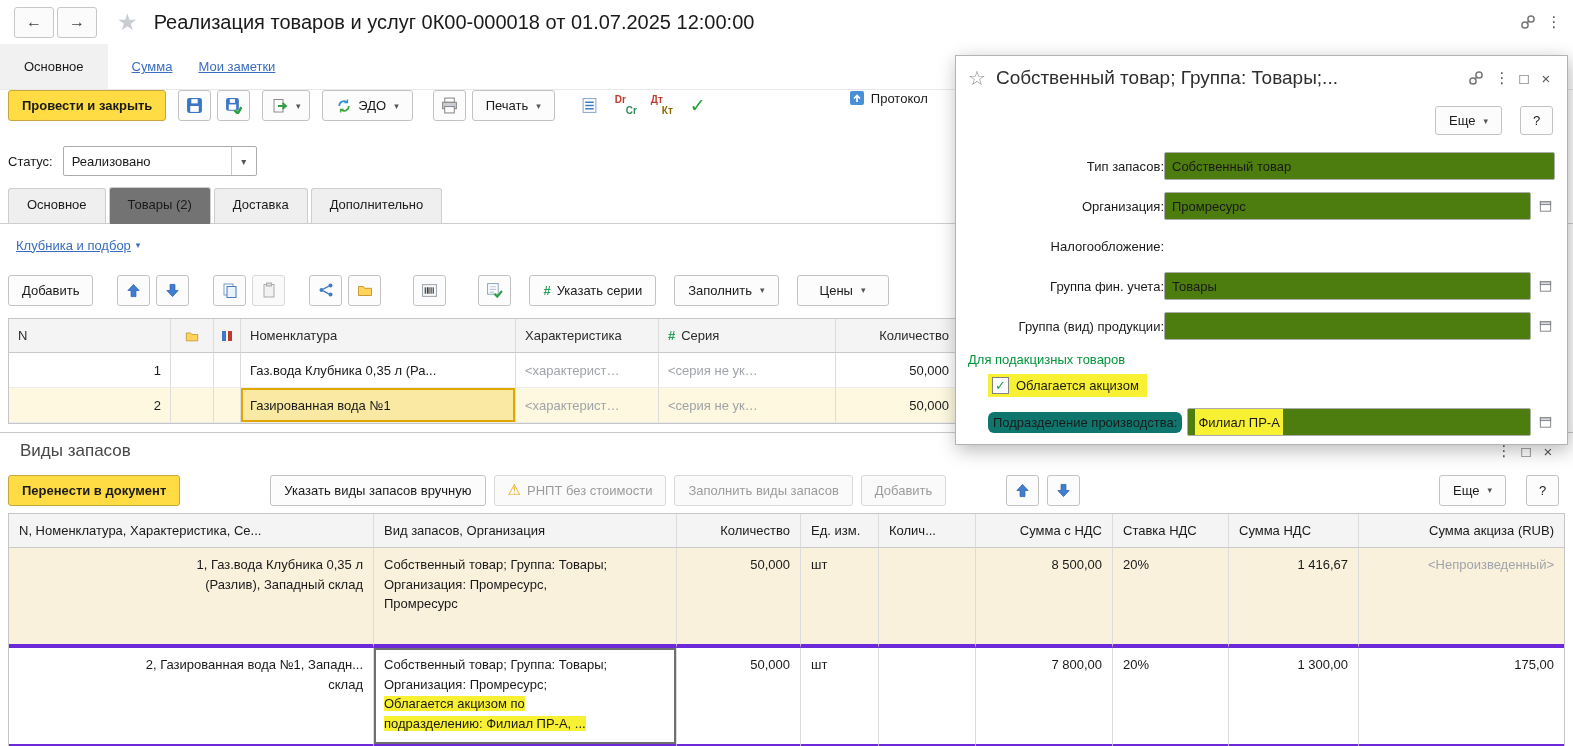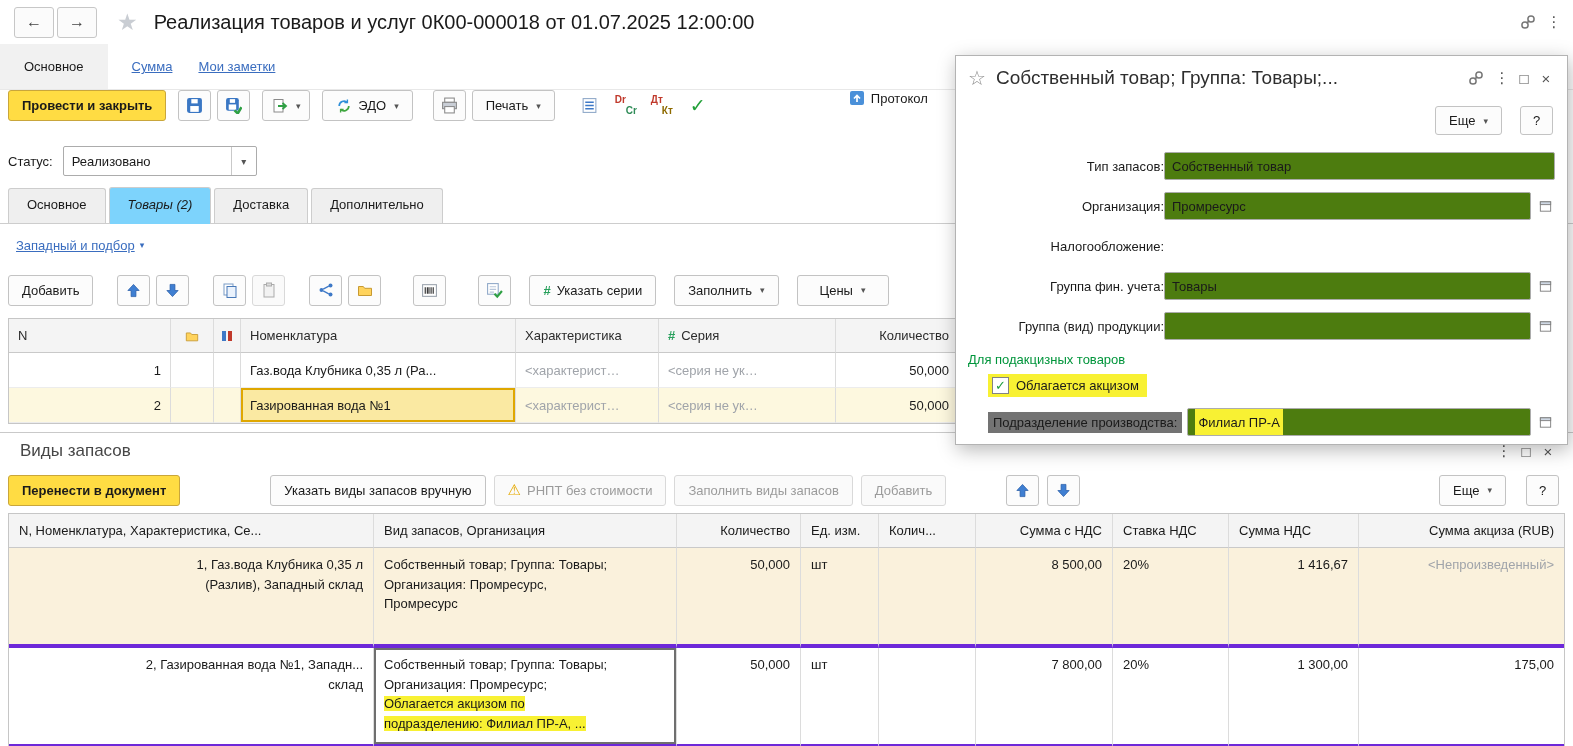--- a/index.html
+++ b/index.html
@@ -36,21 +36,21 @@
   .toolbar{top:90px;left:0;right:16px;height:48px;display:flex;align-items:flex-start;gap:6px;padding-left:8px;}
   
   .statusrow{top:138px;left:0;right:0;height:46px;display:flex;align-items:center;padding-left:8px;}
   .combo{display:flex;align-items:center;height:28px;border:1px solid #ACACAC;border-radius:2px;width:192px;margin-left:10px;background:#fff;}
   .combo .val{flex:1;padding:0 8px;white-space:nowrap;overflow:hidden;}
   .combo .cbtn{width:24px;height:100%;border-left:1px solid #C9C9C9;display:flex;align-items:center;justify-content:center;color:#555;font-size:10px;}
   
   .doctabs{top:184px;left:0;right:0;height:40px;display:flex;align-items:flex-end;padding-left:8px;border-bottom:1px solid #CDCDCD;}
   .dtab{height:34px;line-height:32px;padding:0 18px;background:#EFEFEF;border:1px solid #CDCDCD;border-bottom:none;
     border-radius:3px 3px 0 0;margin-right:3px;white-space:nowrap;}
-  .dtab.active{background:#7dd3fc;position:relative;margin-bottom:-1px;height:36px;line-height:34px;font-style:italic;}
+  .dtab.active{background:#737373;position:relative;margin-bottom:-1px;height:36px;line-height:34px;}
   
   .linkrow{top:224px;left:0;right:0;height:42px;display:flex;align-items:center;padding-left:16px;}
   
   .gtoolbar{top:266px;left:0;right:0;height:48px;display:flex;align-items:center;gap:6px;padding-left:8px;}
   
   .gtable{top:318px;left:8px;width:1557px;border:1px solid #C6C6C6;background:#fff;}
   .grow8{display:grid;grid-template-columns:162px 43px 27px 275px 143px 177px 123px 1fr;}
   .gc{border-right:1px solid #DCDCDC;padding:0 9px;font-size:13px;white-space:nowrap;overflow:hidden;
     display:flex;align-items:center;box-sizing:border-box;height:35px;}
   .ghead .gc{background:#F4F4F4;border-bottom:1px solid #C9C9C9;height:34px;color:#2b2b2b;}
@@ -86,21 +86,21 @@
   .frow{display:flex;align-items:center;height:40px;}
   .flabel{width:196px;flex:none;white-space:nowrap;text-align:right;}
   .finput{flex:1;height:26px;border:1px solid #ACACAC;border-radius:2px;display:flex;align-items:center;
     padding:0 7px;background:#4d7c0f;white-space:nowrap;overflow:hidden;}
   .picker{width:20px;height:22px;display:inline-flex;align-items:center;justify-content:center;margin-left:4px;flex:none;}
   .green-h{color:#00953B;margin-top:6px;}
   .chkrow{display:inline-flex;align-items:center;gap:7px;background:#F8F133;padding:3px 8px 3px 4px;margin:7px 0 0 20px;}
   .chk{width:15px;height:15px;border:1px solid #838383;background:#fff;display:inline-flex;align-items:center;
     justify-content:center;font-size:13px;color:#1E9E3E;font-weight:bold;}
   .divrow{display:flex;align-items:center;margin:11px 0 0 20px;}
-  .divlabel{background:#737373;padding:3px 5px;white-space:nowrap;}
+  .divlabel{background:#0f766e;padding:3px 5px;white-space:nowrap;border-radius:6px;}
   .divinput{width:292px;margin-left:5px;}
   .divinput .mark{padding:19px 3px;}
   .help-q{width:31px;}
   .dr{position:absolute;top:2px;left:2px;font:bold 10px "Liberation Sans",sans-serif;color:#C0392B;}
   .cr{position:absolute;bottom:2px;right:2px;font:bold 10px "Liberation Sans",sans-serif;color:#2E8B57;}
   .kt{color:#8E6A00;}
   .icon-wrap{position:relative;width:26px;height:26px;display:inline-block;}
   .green-check{color:#21A038;font-size:19px;font-weight:bold;}
   .hash{color:#28A05C;font-weight:bold;}
   .warn{color:#E5A900;font-size:15px;}
@@ -224,21 +224,21 @@
 </div>
 
 <div class="abs doctabs">
   <span class="dtab">Основное</span>
   <span class="dtab active">Товары (2)</span>
   <span class="dtab">Доставка</span>
   <span class="dtab">Дополнительно</span>
 </div>
 
 <div class="abs linkrow">
-  <span class="link">Западный и подбор</span>
+  <span class="link">Клубника и подбор</span>
   <span class="caret" style="color:#3A6DBF;margin-left:5px;">▾</span>
 </div>
 
 <div class="abs gtoolbar">
   <span class="btn">Добавить</span>
 
   <span class="btn icononly" style="margin-left:18px;">
     <svg width="15" height="15" viewBox="0 0 16 16">
         <path d="M8 1.5 14 8h-3.4v6.5H5.4V8H2Z" fill="#3F7FD2" stroke="#2B5FA8" stroke-width=".8"></path>
       </svg>

